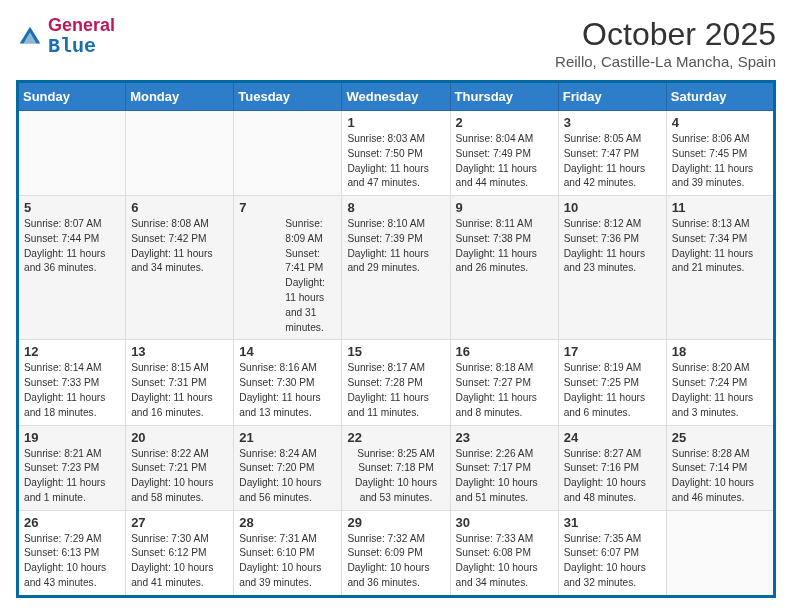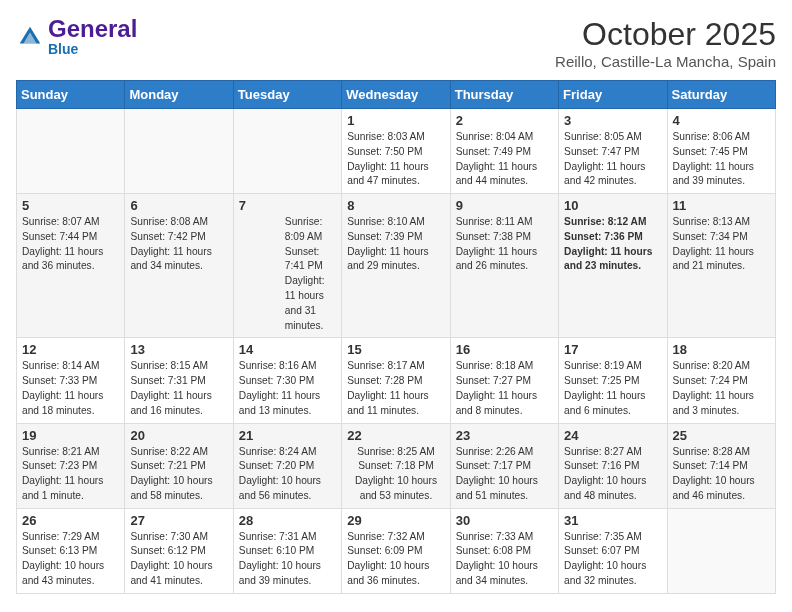--- a/index.html
+++ b/index.html
@@ -20,49 +20,50 @@
       display: flex;
       align-items: center;
       gap: 4px;
     }
     .logo-text {
       display: flex;
       flex-direction: column;
       line-height: 1.1;
     }
     .logo-general {
-      font-size: 24px;
+      font-size: 18px;
       font-weight: bold;
-      color: #4c1d95;
+      color: #be185d;
     }
     .logo-blue {
-      font-size: 14px;
+      font-size: 20px;
       font-weight: bold;
       color: #1a6faf;
+      font-family: Liberation Mono, monospace;
     }
     .logo-icon {
       width: 28px;
       height: 28px;
     }
     .title-section {
       text-align: right;
     }
     .month-title {
       font-size: 32px;
       font-weight: 400;
       color: #333;
     }
     .location {
       font-size: 15px;
       color: #555;
     }
     .calendar {
       width: 100%;
       border-collapse: collapse;
-      border: 1px solid #0369a1;
+      border: 3px solid #0369a1;
     }
     .calendar th {
       background-color: #2e7dc9;
       color: #fff;
       font-size: 13px;
       font-weight: bold;
       padding: 6px 4px;
       text-align: left;
       border: 1px solid #2566a8;
     }
@@ -182,21 +183,21 @@
 Daylight: 11 hours and 29 minutes.</div>
         </td>
         <td>
           <span class="day-num">9</span>
           <div class="day-info" style="white-space: pre-wrap;">Sunrise: 8:11 AM
 Sunset: 7:38 PM
 Daylight: 11 hours and 26 minutes.</div>
         </td>
         <td>
           <span class="day-num">10</span>
-          <div class="day-info" style="white-space: pre-wrap; font-weight: bold;">Sunrise: 8:12 AM
+          <div class="day-info" style="white-space: pre-wrap;">Sunrise: 8:12 AM
 Sunset: 7:36 PM
 Daylight: 11 hours and 23 minutes.</div>
         </td>
         <td>
           <span class="day-num">11</span>
           <div class="day-info" style="white-space: pre-wrap;">Sunrise: 8:13 AM
 Sunset: 7:34 PM
 Daylight: 11 hours and 21 minutes.</div>
         </td>
       </tr>

